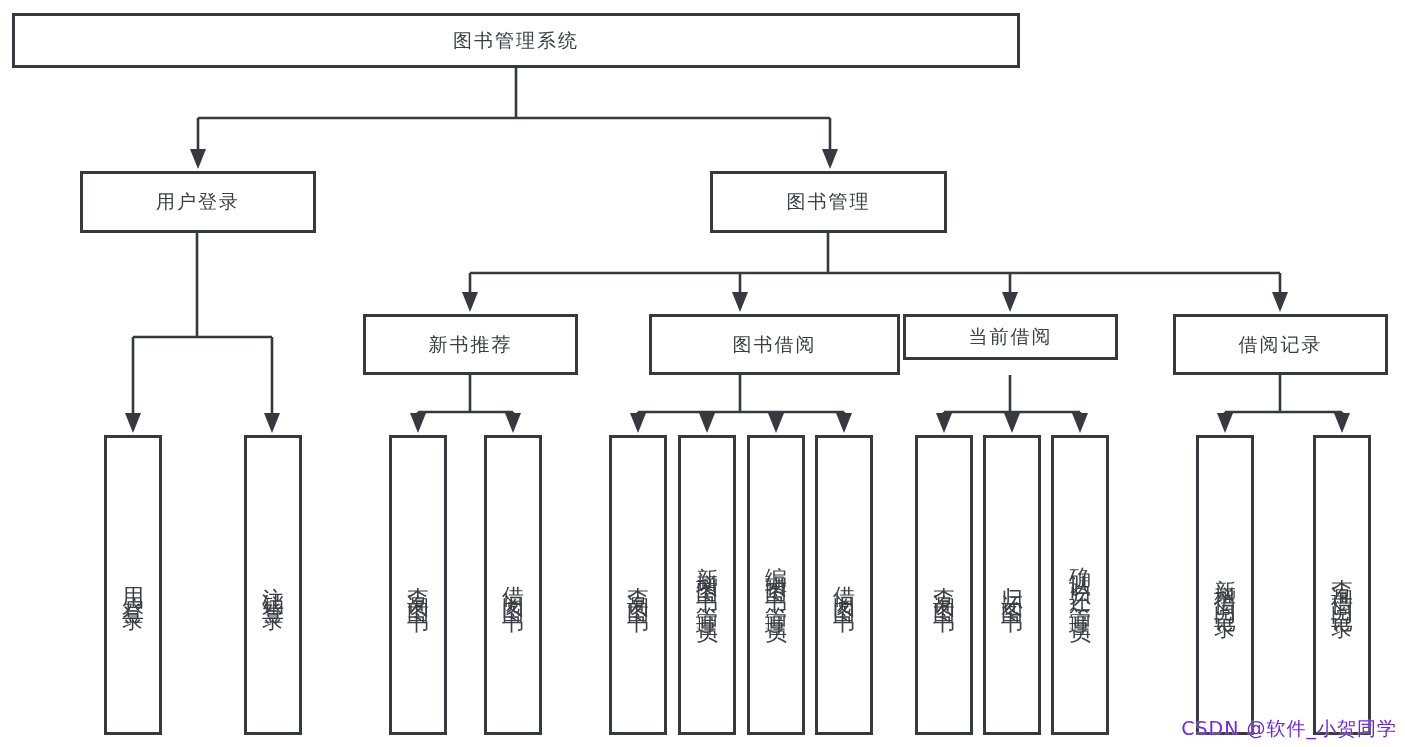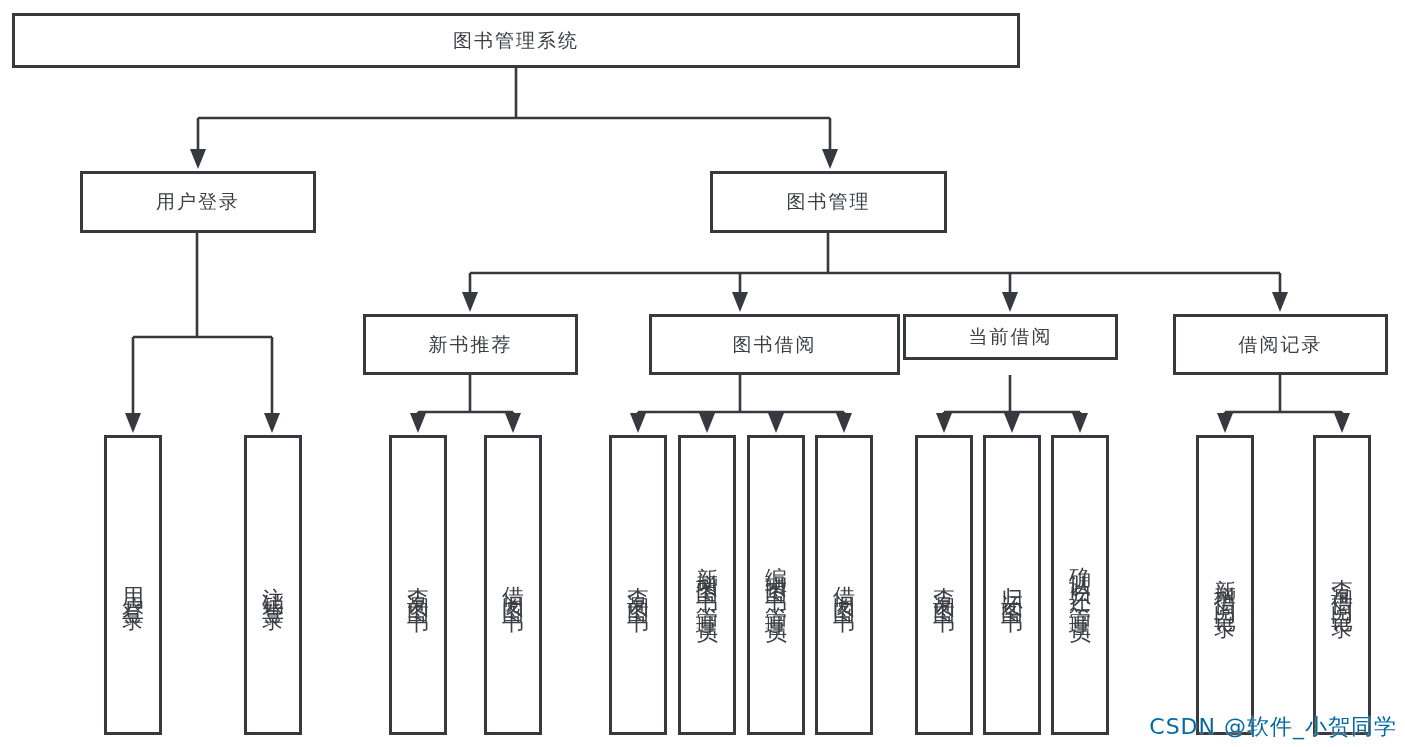--- a/index.html
+++ b/index.html
@@ -58,22 +58,22 @@
     text-orientation: mixed;
     font-size: 22px;
     letter-spacing: 8px;
     line-height: 1;
     white-space: nowrap;
   }
   .watermark {
     position: absolute;
     right: 8px;
     bottom: 5px;
-    font-size: 22px;
-    color: #0369a1;
+    font-size: 19px;
+    color: #6d28d9;
     letter-spacing: 1px;
     white-space: nowrap;
     z-index: 3;
     text-shadow: 0 0 2px #ffffff;
     text-align: center;
   }
 </style>
 </head>
 <body>
 

